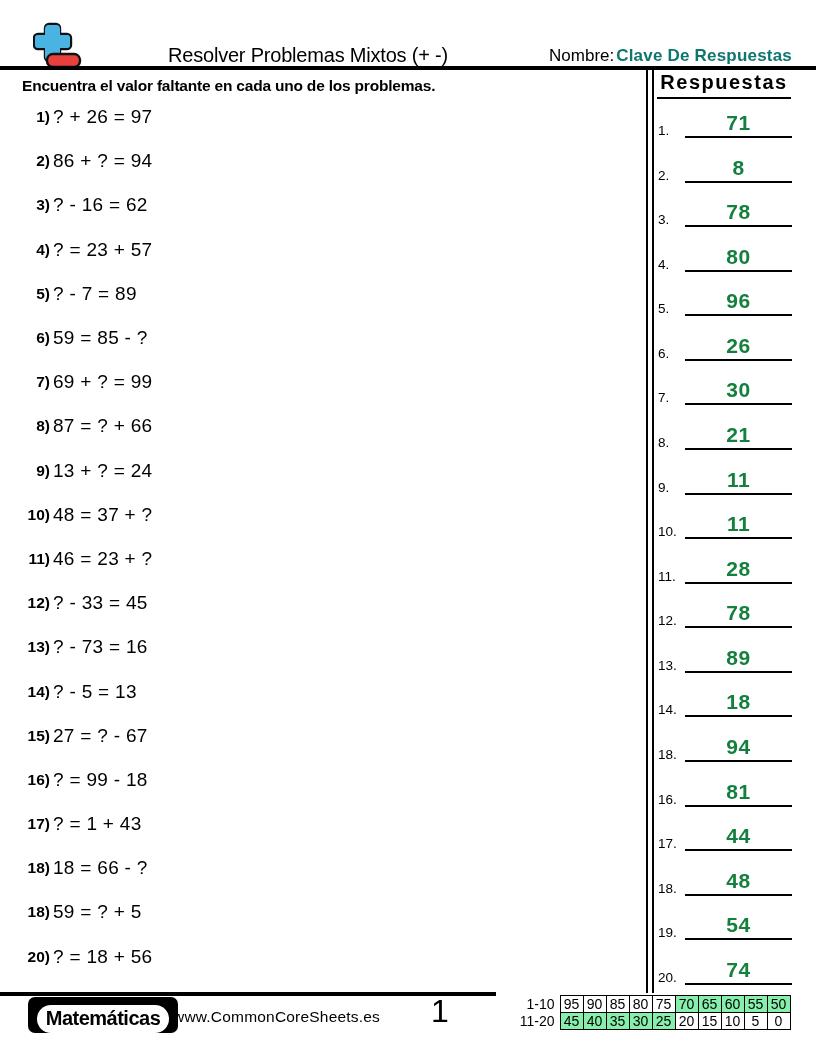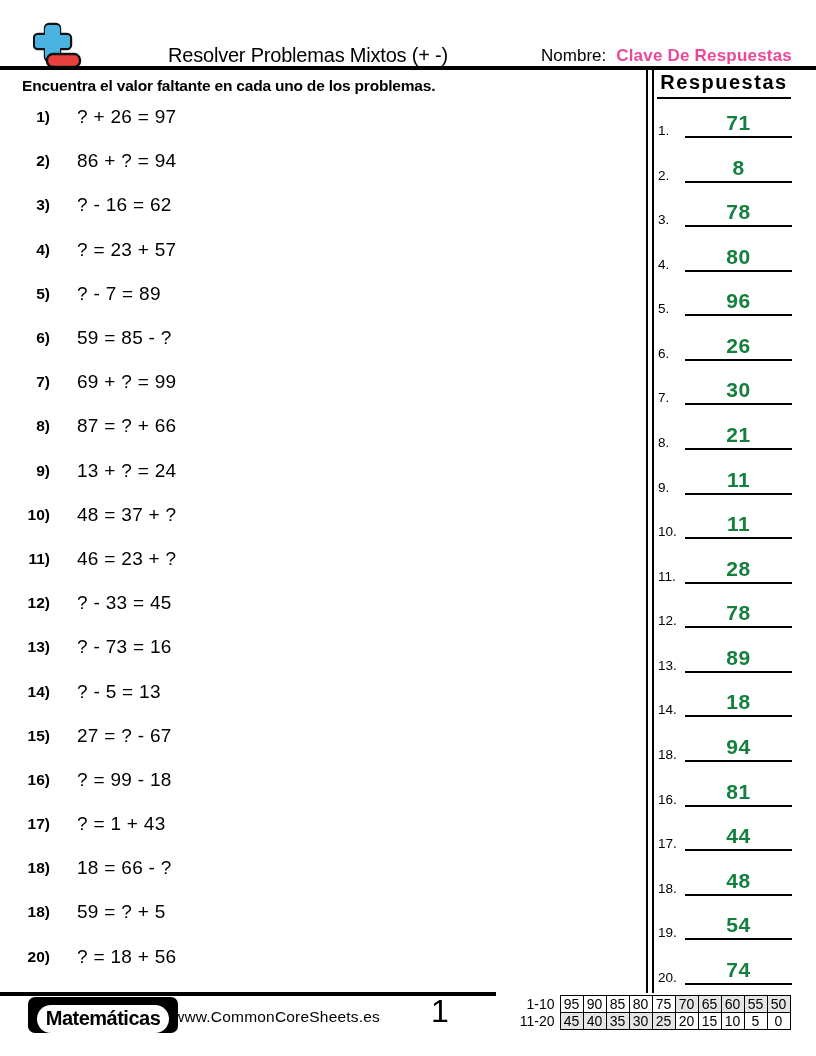--- a/index.html
+++ b/index.html
@@ -10,32 +10,32 @@
   }
   .page { position:absolute; inset:0; background:#fff; }
 
   
   .logo { position:absolute; left:33px; top:22px; width:50px; height:48px; }
   .page-title {
     position:absolute; left:0; top:44px; width:616px; text-align:center;
     font-size:20px; letter-spacing:-0.2px;
   }
   .name-block { position:absolute; right:24px; top:46px; font-size:17px; white-space:nowrap; }
-  .name-value { color:#ec4899; font-weight:bold; margin-left:10px; letter-spacing:0.2px; }
+  .name-value { color:#0f766e; font-weight:bold; margin-left:2px; letter-spacing:0.2px; }
   .header-rule { position:absolute; left:0; top:66px; width:816px; height:4px; background:#000; }
   .instructions {
     position:absolute; left:22px; top:77px; width:600px;
     font-size:15.5px; font-weight:bold; letter-spacing:-0.2px;
   }
 
   
   .problems { position:absolute; left:0; top:95px; width:620px; }
   .problem-row { height:44.2px; display:flex; align-items:center; }
   .problem-num { flex:none; width:50px; text-align:right; font-weight:bold; font-size:15.5px; }
-  .problem-eq { margin-left:27px; font-size:19px; letter-spacing:0.3px; }
+  .problem-eq { margin-left:3px; font-size:19px; letter-spacing:0.3px; }
 
   
   .col-sep {
     position:absolute; left:646px; top:68px; height:925px; width:8px;
     border-left:2.5px solid #000; border-right:2.5px solid #000;
   }
   .respuestas-wrap { position:absolute; left:656px; top:71px; width:136px; text-align:center; }
   .respuestas {
     display:inline-block; font-size:20px; font-weight:bold; letter-spacing:1.5px;
     border-bottom:2.5px solid #000; padding:0 3px 3px 3px;
@@ -61,21 +61,21 @@
   .brand-oval {
     background:#fff; border-radius:16px; padding:2px 9px 3px 9px;
     font-weight:bold; font-size:20px; letter-spacing:-0.5px; white-space:nowrap;
   }
   .website { position:absolute; left:173px; top:1008px; font-size:15.5px; letter-spacing:0.2px; }
   .page-number { position:absolute; left:400px; top:993px; width:80px; text-align:center; font-size:32px; }
   .score-grid { position:absolute; left:494px; top:995px; border-collapse:collapse; }
   .score-grid td { font-size:14px; text-align:center; }
   .grid-label { width:66px; text-align:right !important; padding-right:5px; font-size:13.5px; border:none; }
   .grid-cell { width:23px; height:17px; border:1.6px solid #000; }
-  .grid-cell.shaded { background:#e5e5e5; }
+  .grid-cell.shaded { background:#86efac; }
 </style>
 </head>
 <body>
 
 <div class="page">
 
   <div class="logo">
     <svg width="50" height="48" viewBox="0 0 50 46" aria-hidden="true">
       <rect x="12" y="1" width="15" height="37" rx="4" fill="#49b4e2" stroke="#111" stroke-width="2.4"></rect>
       <rect x="1" y="11" width="37" height="15" rx="4" fill="#49b4e2" stroke="#111" stroke-width="2.4"></rect>

